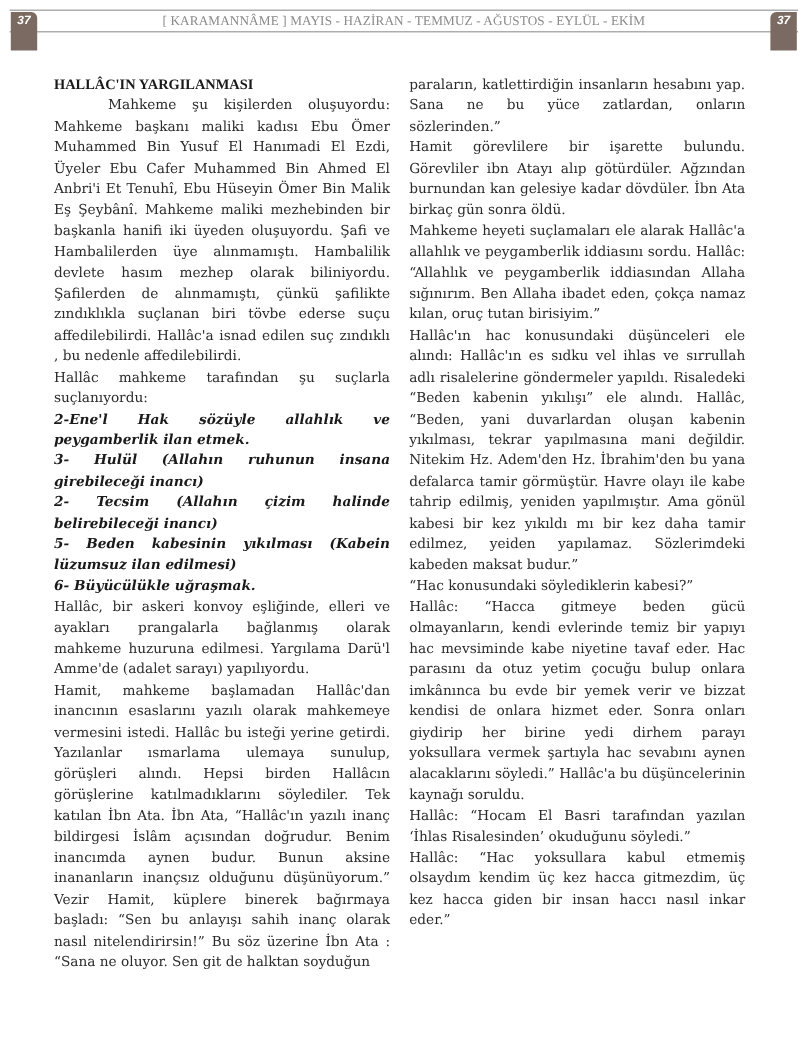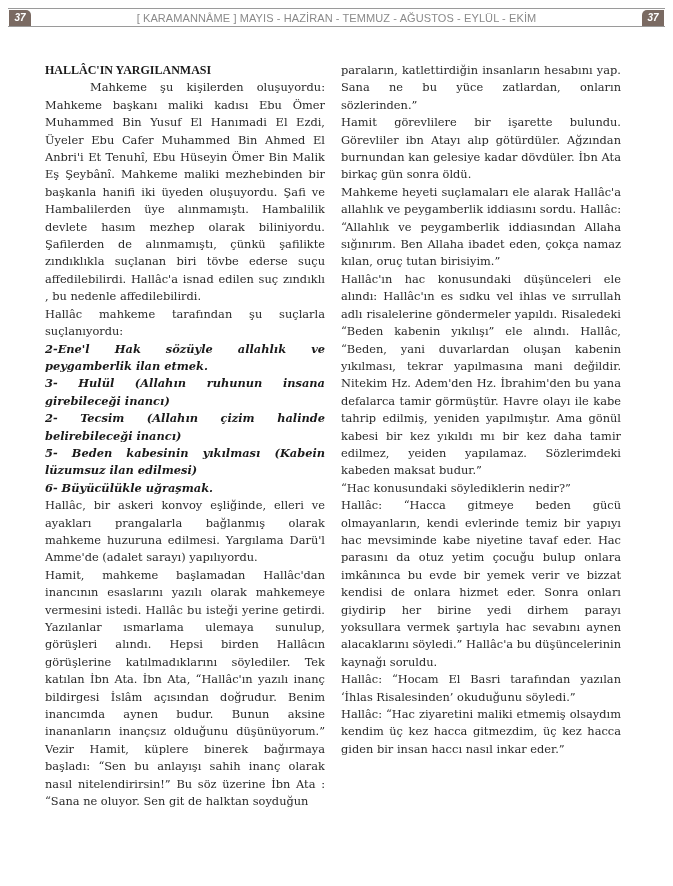--- a/index.html
+++ b/index.html
@@ -4,30 +4,30 @@
 <style>
   * { box-sizing: border-box; margin: 0; padding: 0; }
   html, body { width: 673px; height: 886px; background: #ffffff; overflow: hidden; }
   body { position: relative; font-family: "DejaVu Serif", serif; color: #2a2a2a; }
 
   .header {
     position: absolute; left: 8px; top: 8px; width: 657px; height: 19px;
     border-top: 1px solid #9a9a9a; border-bottom: 1px solid #9a9a9a;
   }
   .page-badge {
-    position: absolute; top: 1px; height: 16px; width: 22px;
+    position: absolute; top: 1px; height: 32px; width: 22px;
     background: #7a6a62; color: #ffffff;
     font-family: "Liberation Sans", sans-serif; font-style: italic; font-weight: bold;
     font-size: 10px; line-height: 16px; text-align: center;
   }
   .page-badge.left { left: 1px; border-top-right-radius: 5px; }
   .page-badge.right { right: 1px; border-top-left-radius: 5px; }
   .header-title {
     position: absolute; left: 0; right: 0; top: 1px; text-align: center;
-    font-family: Liberation Sans, sans-serif; font-size: 11px; line-height: 16px;
+    font-family: Liberation Serif, serif; font-size: 11px; line-height: 16px;
     color: #8a8a8a; letter-spacing: 0.1px;
   }
 
   .col {
     position: absolute; top: 62px; width: 280px;
     font-size: 11.4px; line-height: 17.4px; text-align: justify;
   }
   .col.left { left: 45px; }
   .col.right { left: 341px; }
   .col p { margin: 0; }
@@ -58,17 +58,17 @@
   <p class="charge">6- Büyücülükle uğraşmak.</p>
   <p>Hallâc, bir askeri konvoy eşliğinde, elleri ve ayakları prangalarla bağlanmış olarak mahkeme huzuruna edilmesi. Yargılama Darü'l Amme'de (adalet sarayı) yapılıyordu.</p>
   <p>Hamit, mahkeme başlamadan Hallâc'dan inancının esaslarını yazılı olarak mahkemeye vermesini istedi. Hallâc bu isteği yerine getirdi. Yazılanlar ısmarlama ulemaya sunulup, görüşleri alındı. Hepsi birden Hallâcın görüşlerine katılmadıklarını söylediler. Tek katılan İbn Ata. İbn Ata, “Hallâc'ın yazılı inanç bildirgesi İslâm açısından doğrudur. Benim inancımda aynen budur. Bunun aksine inananların inançsız olduğunu düşünüyorum.” Vezir Hamit, küplere binerek bağırmaya başladı: “Sen bu anlayışı sahih inanç olarak nasıl nitelendirirsin!” Bu söz üzerine İbn Ata : “Sana ne oluyor. Sen git de halktan soyduğun</p>
 </div>
 
 <div class="col right">
   <p>paraların, katlettirdiğin insanların hesabını yap. Sana ne bu yüce zatlardan, onların sözlerinden.”</p>
   <p>Hamit görevlilere bir işarette bulundu. Görevliler ibn Atayı alıp götürdüler. Ağzından burnundan kan gelesiye kadar dövdüler. İbn Ata birkaç gün sonra öldü.</p>
   <p>Mahkeme heyeti suçlamaları ele alarak Hallâc'a allahlık ve peygamberlik iddiasını sordu. Hallâc: “Allahlık ve peygamberlik iddiasından Allaha sığınırım. Ben Allaha ibadet eden, çokça namaz kılan, oruç tutan birisiyim.”</p>
   <p>Hallâc'ın hac konusundaki düşünceleri ele alındı: Hallâc'ın es sıdku vel ihlas ve sırrullah adlı risalelerine göndermeler yapıldı. Risaledeki “Beden kabenin yıkılışı” ele alındı. Hallâc, “Beden, yani duvarlardan oluşan kabenin yıkılması, tekrar yapılmasına mani değildir. Nitekim Hz. Adem'den Hz. İbrahim'den bu yana defalarca tamir görmüştür. Havre olayı ile kabe tahrip edilmiş, yeniden yapılmıştır. Ama gönül kabesi bir kez yıkıldı mı bir kez daha tamir edilmez, yeiden yapılamaz. Sözlerimdeki kabeden maksat budur.”</p>
-  <p>“Hac konusundaki söylediklerin nedir?”</p>
+  <p>“Hac konusundaki söylediklerin kabesi?”</p>
   <p>Hallâc: “Hacca gitmeye beden gücü olmayanların, kendi evlerinde temiz bir yapıyı hac mevsiminde kabe niyetine tavaf eder. Hac parasını da otuz yetim çocuğu bulup onlara imkânınca bu evde bir yemek verir ve bizzat kendisi de onlara hizmet eder. Sonra onları giydirip her birine yedi dirhem parayı yoksullara vermek şartıyla hac sevabını aynen alacaklarını söyledi.” Hallâc'a bu düşüncelerinin kaynağı soruldu.</p>
   <p>Hallâc: “Hocam El Basri tarafından yazılan ‘İhlas Risalesinden’ okuduğunu söyledi.”</p>
-  <p>Hallâc: “Hac ziyaretini maliki etmemiş olsaydım kendim üç kez hacca gitmezdim, üç kez hacca giden bir insan haccı nasıl inkar eder.”</p>
+  <p>Hallâc: “Hac yoksullara kabul etmemiş olsaydım kendim üç kez hacca gitmezdim, üç kez hacca giden bir insan haccı nasıl inkar eder.”</p>
 </div>
 
 </body></html>

